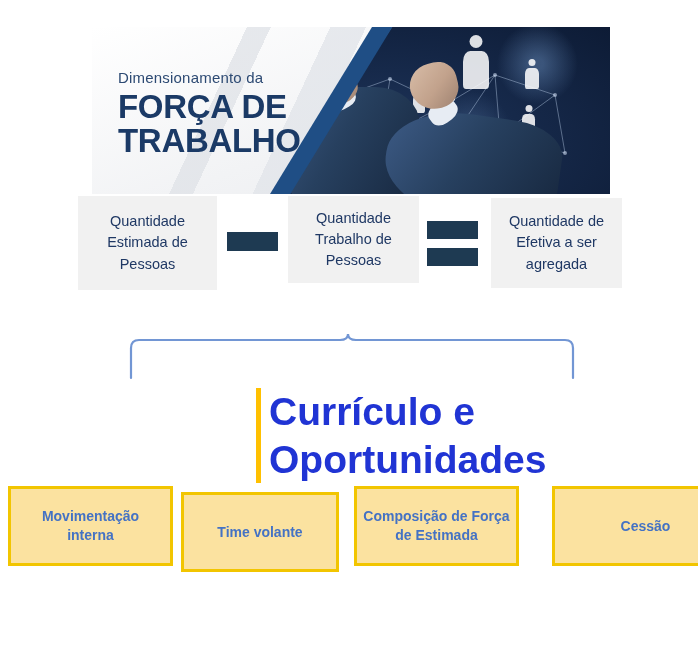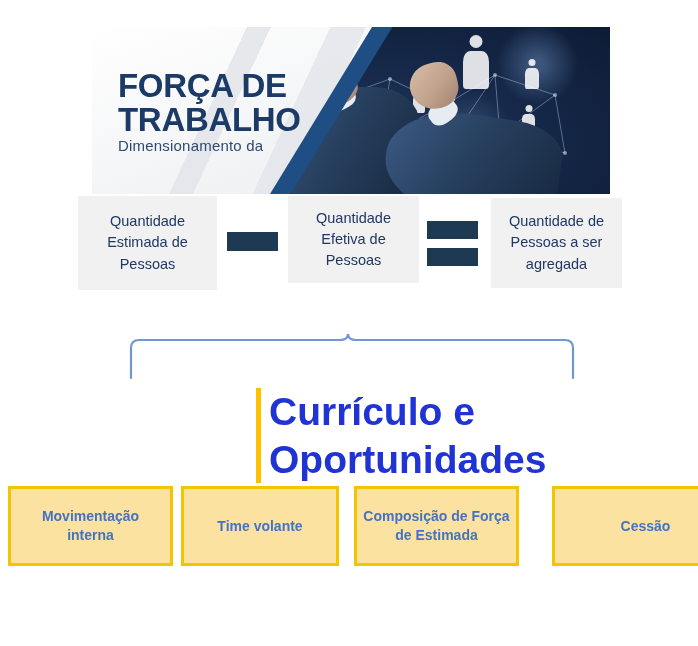--- a/index.html
+++ b/index.html
@@ -183,21 +183,21 @@
     align-items: center;
     justify-content: center;
     text-align: center;
     color: #4472c4;
     font-size: 14px;
     font-weight: bold;
     line-height: 1.35;
     padding: 0 6px;
   }
   #card-0 { left: 8px;   width: 165px; }
-  #card-1 { left: 181px; width: 158px; }
+  #card-1 { left: 181px; width: 158px; margin-top: 6px; }
   #card-2 { left: 354px; width: 165px; }
   #card-3 { left: 552px; width: 187px; }
 </style>
 </head>
 <body>
 
 <div id="banner">
   <div id="banner-left-bg"></div>
 
   <div id="banner-photo">
@@ -273,36 +273,36 @@
     <div class="hand" style="left:36px;top:48px;width:42px;height:30px;transform:rotate(-22deg);"></div>
 
     <div class="arm" style="left:105px;top:88px;width:175px;height:105px;transform:rotate(8deg);"></div>
     <div class="cuff" style="left:148px;top:74px;width:30px;height:22px;transform:rotate(-36deg);"></div>
     <div class="hand" style="left:130px;top:36px;width:48px;height:46px;transform:rotate(-14deg);"></div>
   </div>
 
   <div id="banner-photo-stripe"></div>
 
   <div id="banner-text">
+    <div id="banner-kicker">Dimensionamento da</div>
     <div id="banner-title" style="white-space:pre-line;">FORÇA DE
 TRABALHO</div>
-    <div id="banner-kicker">Dimensionamento da</div>
   </div>
 </div>
 
 <div class="formula-box" id="box-estimada">Quantidade Estimada de Pessoas</div>
 
 <div class="op-bar" id="minus-bar"></div>
 
-<div class="formula-box" id="box-efetiva">Quantidade Efetiva de Pessoas</div>
+<div class="formula-box" id="box-efetiva">Quantidade Trabalho de Pessoas</div>
 
 <div class="op-bar" id="equals-top"></div>
 <div class="op-bar" id="equals-bot"></div>
 
-<div class="formula-box" id="box-agregada">Quantidade de Pessoas a ser agregada</div>
+<div class="formula-box" id="box-agregada">Quantidade de Efetiva a ser agregada</div>
 
 <svg id="brace" viewBox="0 0 448 48" preserveAspectRatio="none">
   <path d="M3 46 L3 16 Q3 8 11 8 L212 8 Q220 8 220 2
            Q220 8 228 8 L437 8 Q445 8 445 16 L445 46" fill="none" stroke="#7296d4" stroke-width="2.2" stroke-linecap="round"></path>
 </svg>
 
 <div id="title-block">
   <div id="title-accent"></div>
   <div id="title-text">Currículo e
 Oportunidades</div>

